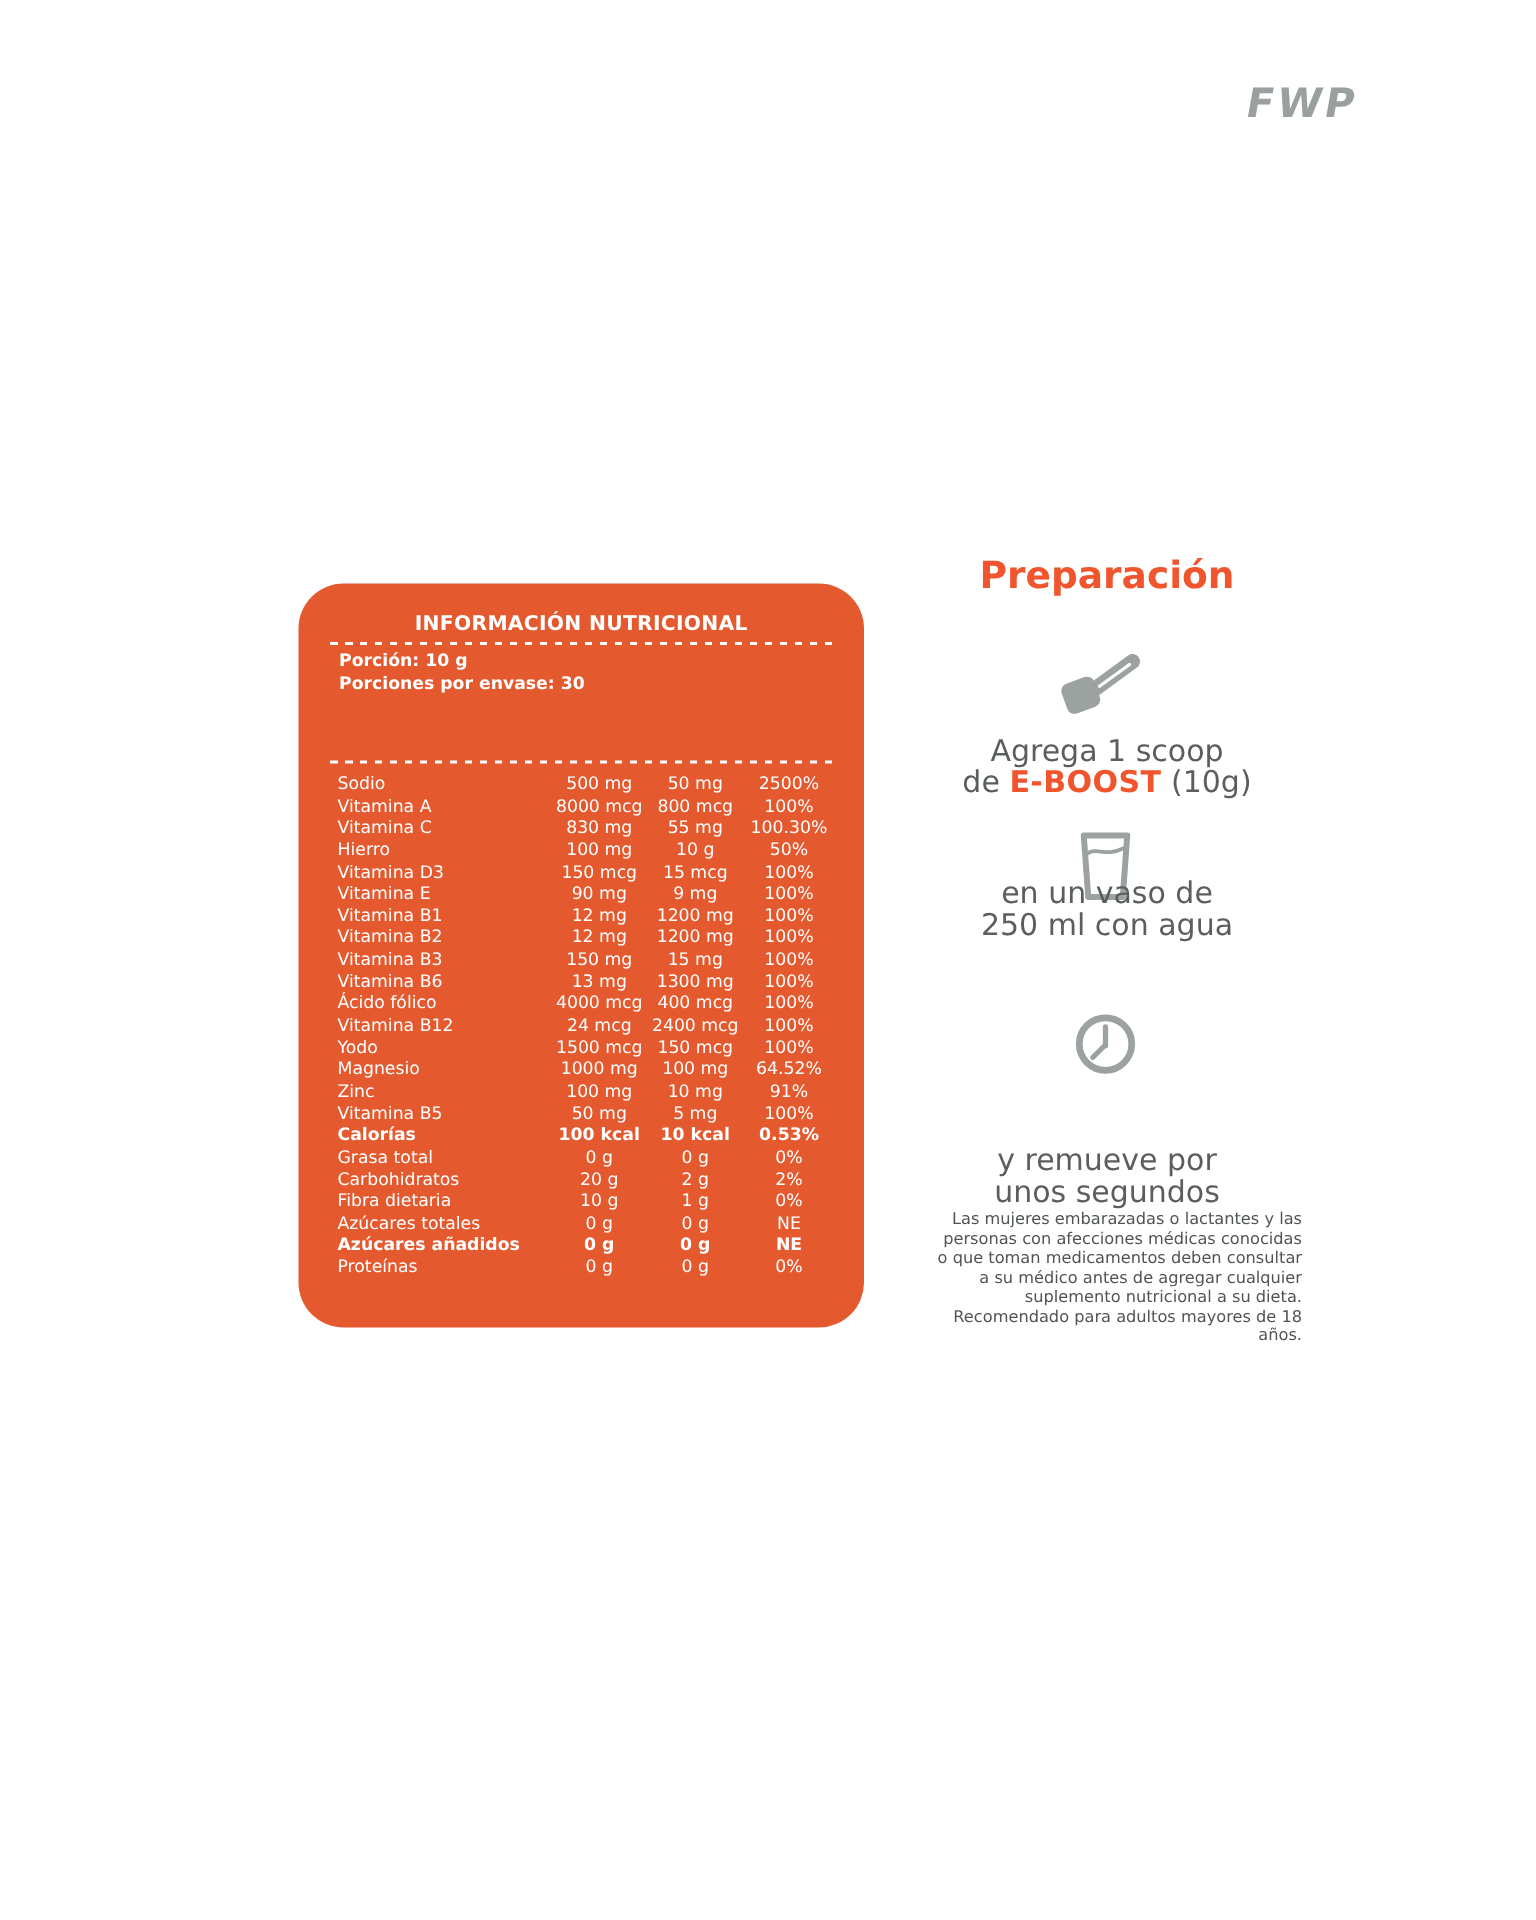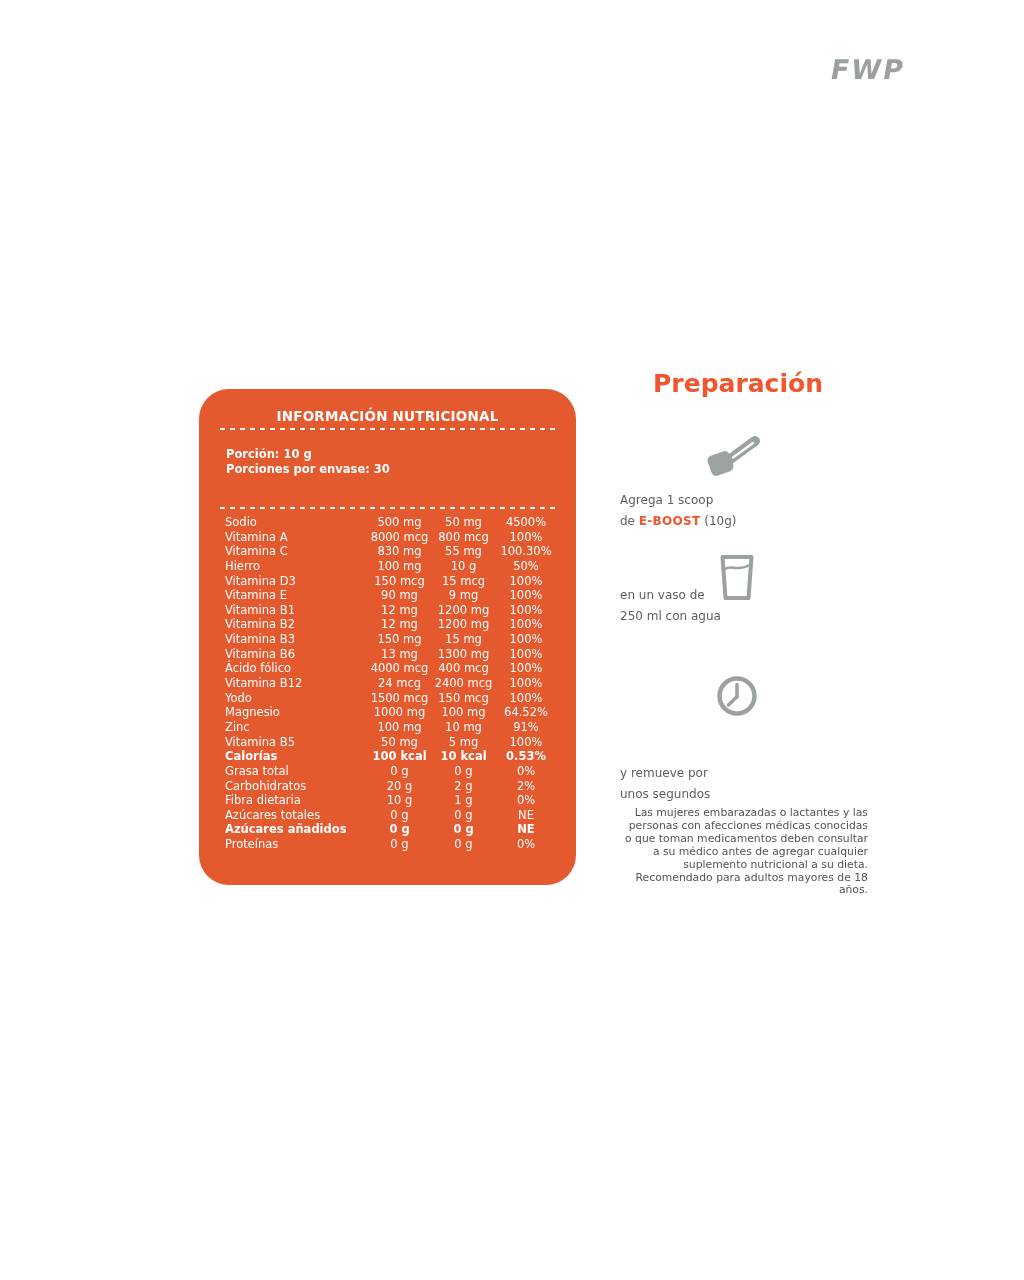--- a/index.html
+++ b/index.html
@@ -60,21 +60,21 @@
     left:21px;
     right:21px;
     height:2px;
     background:repeating-linear-gradient(90deg,#fff 0,#fff 5px,transparent 5px,transparent 10px);
   }
   .dash1{top:39px;}
   .dash2{top:118px;}
   .serving{
     position:absolute;
     left:27px;
-    top:58px;
+    top:44px;
     font-size:11.5px;
     font-weight:bold;
     line-height:14.5px;
   }
   .colhead{
     position:absolute;
     left:174px;
     top:70px;
     font-size:11.5px;
     font-weight:bold;
@@ -111,22 +111,22 @@
     color:var(--accent_orange);
   }
   .icon{position:absolute;color:var(--icon_gray);}
   .scoop-icon{left:706px;top:430px;}
   .glass-icon{left:719px;top:554px;}
   .clock-icon{left:715px;top:674px;}
   .step-text{
     position:absolute;
     left:620px;
     width:236px;
-    text-align:left;
-    font-size:12px;
+    text-align:center;
+    font-size:20px;
     line-height:20.5px;
     color:var(--text_gray);
   }
   .step1{top:490px;}
   .step2{top:585px;}
   .step3{top:727px;margin-top:36px;}
   .brand{
     color:var(--accent_orange);
     font-weight:bold;
     letter-spacing:0.3px;
@@ -153,21 +153,21 @@
   <div class="serving">
     <div>Porción: 10 g</div>
     <div>Porciones por envase: 30</div>
   </div>
   <div class="dash dash2"></div>
   <div class="ntable">
   <div class="nrow">
     <span class="c-label">Sodio</span>
     <span class="c-100">500 mg</span>
     <span class="c-10">50 mg</span>
-    <span class="c-vrn">4500%</span>
+    <span class="c-vrn">2500%</span>
   </div>
 
   <div class="nrow">
     <span class="c-label">Vitamina A</span>
     <span class="c-100">8000 mcg</span>
     <span class="c-10">800 mcg</span>
     <span class="c-vrn">100%</span>
   </div>
 
   <div class="nrow">

